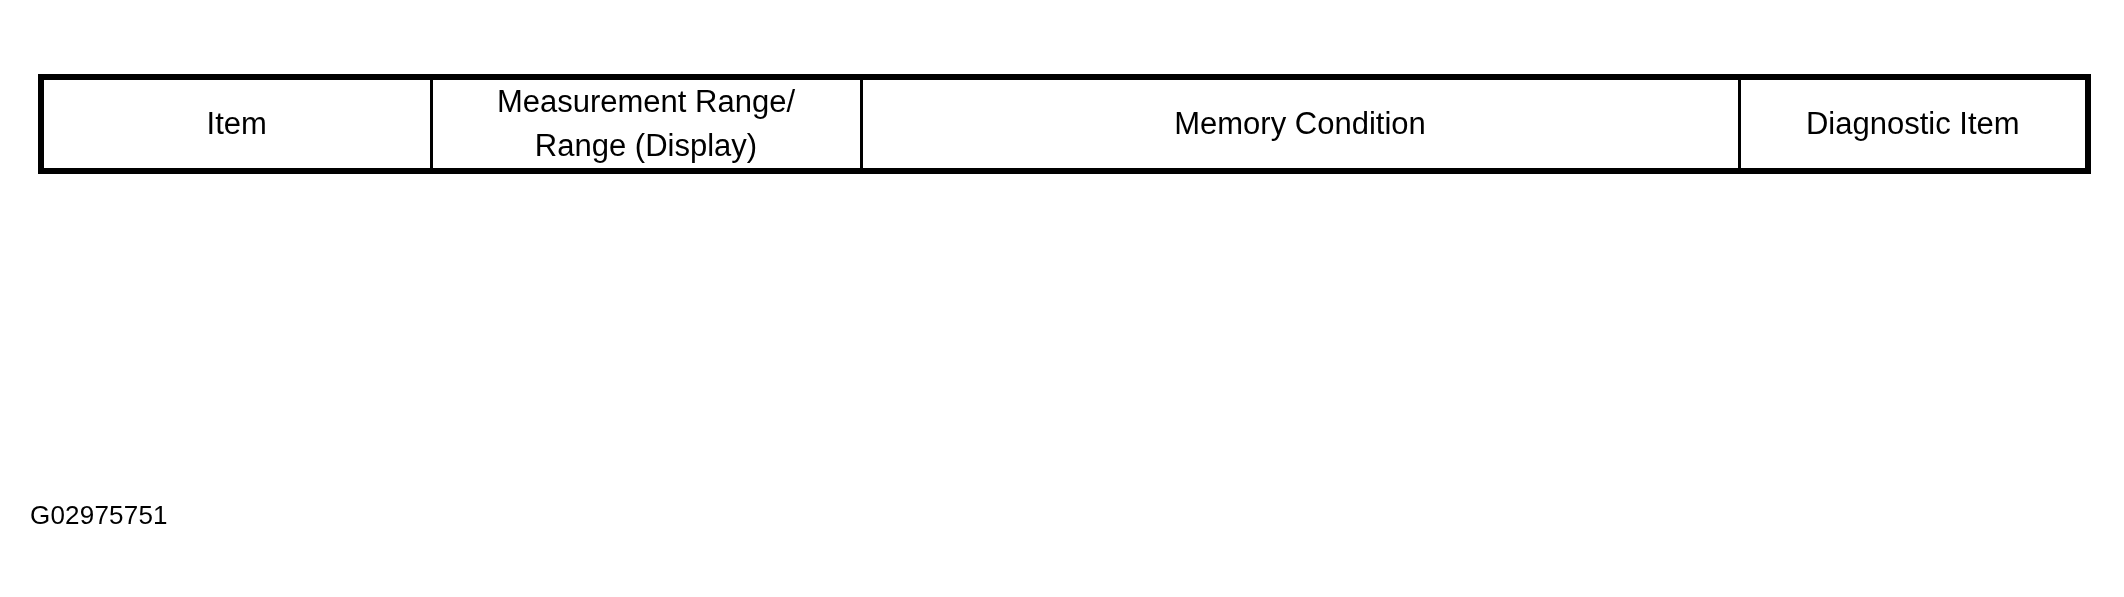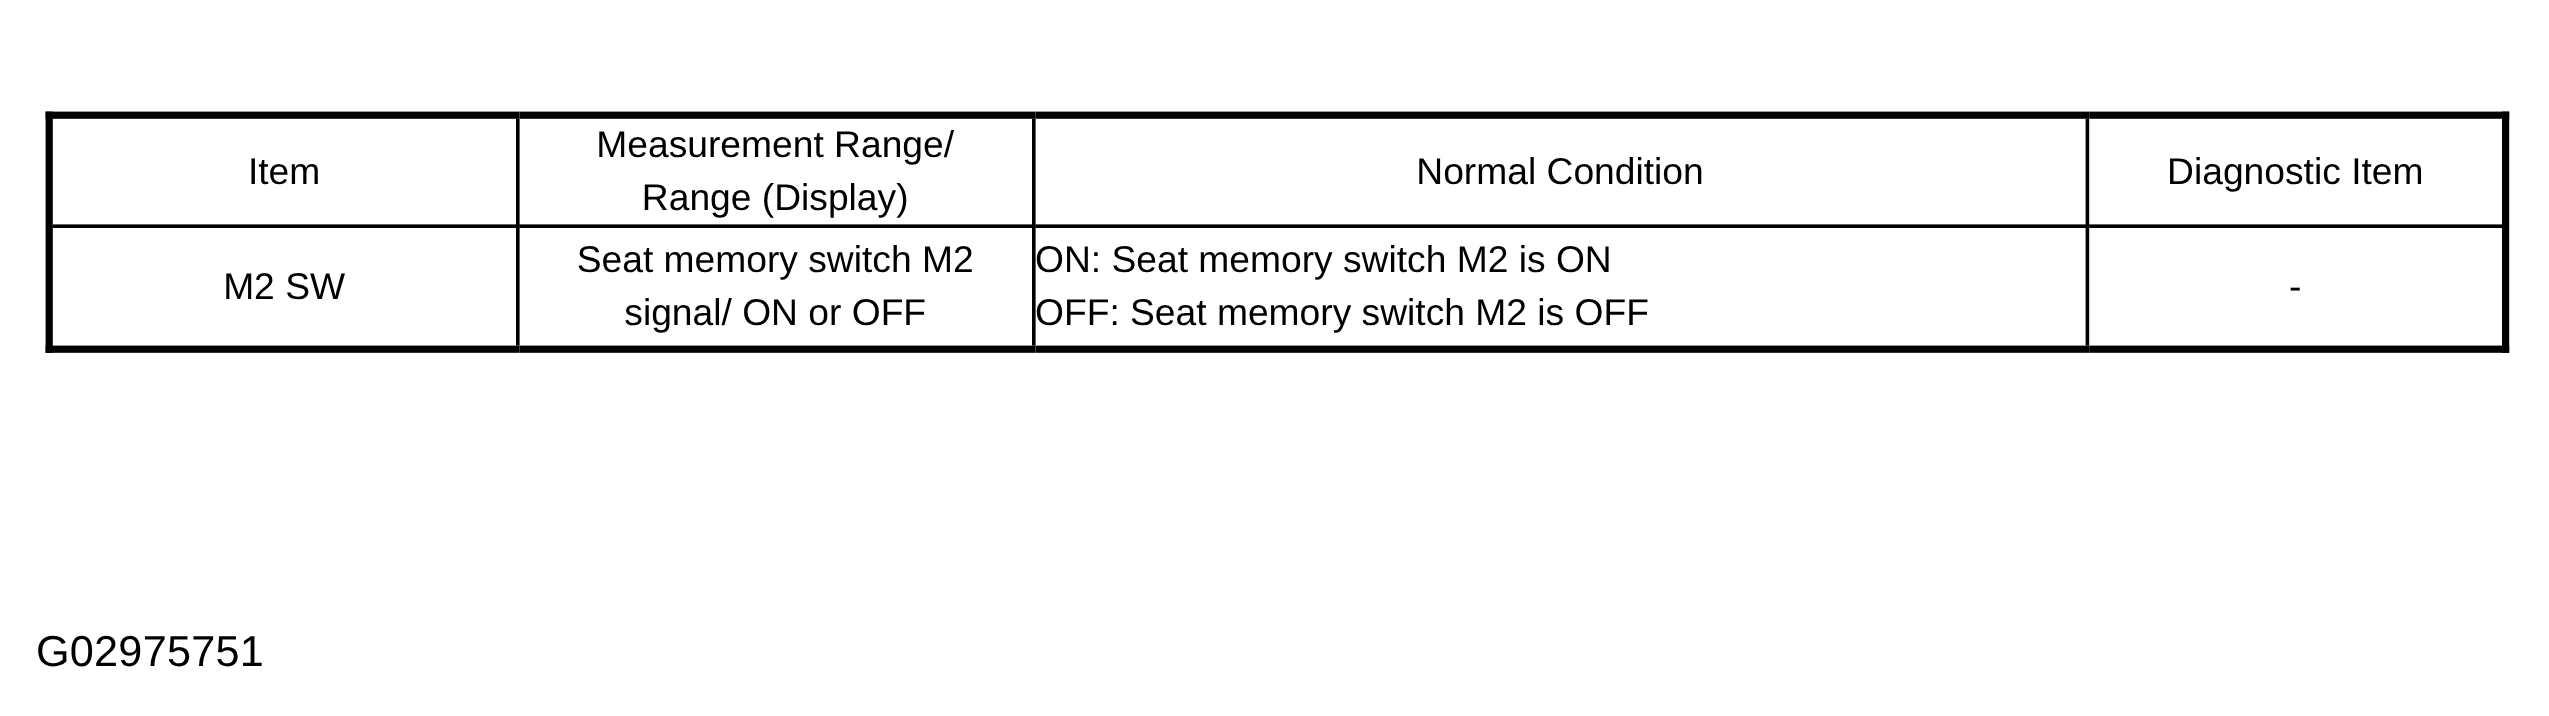--- a/index.html
+++ b/index.html
@@ -36,21 +36,20 @@
     vertical-align: middle;
     font-size: 31px;
     line-height: 1.42;
     color: #000000;
     font-weight: 400;
   }
 
   
   table#spec-table {
     outline: none;
-    margin-top: 19px;
   }
   table#spec-table tr:first-child td { border-top-width: 6px; }
   table#spec-table tr:last-child td { border-bottom-width: 6px; }
   table#spec-table td:first-child { border-left-width: 6px; }
   table#spec-table td:last-child { border-right-width: 6px; }
 
   
   col.c-item   { width: 390px; }
   col.c-meas   { width: 430px; }
   col.c-cond   { width: 878px; }
@@ -78,22 +77,22 @@
 
   .dash {
     display: block;
     text-align: center;
     font-size: 31px;
   }
 
   #figure-caption {
     position: absolute;
     left: 30px;
-    top: 522px;
-    font-size: 36px;
+    top: 500px;
+    font-size: 26px;
     letter-spacing: 0.2px;
     color: #000000;
     font-family: "Liberation Sans", sans-serif;
   }
 </style>
 </head>
 <body>
 
 <div id="spec-table-wrap">
   <table id="spec-table">
@@ -106,42 +105,26 @@
     <tbody>
       <tr class="row-head">
         <td class="cell-center cellpad">
           <span class="line">Item</span>
         </td>
         <td class="cell-center cellpad">
           <span class="line">Measurement Range/</span>
           <span class="line">Range (Display)</span>
         </td>
         <td class="cell-center cellpad">
-          <span class="line">Normal Condition</span>
+          <span class="line">Memory Condition</span>
         </td>
         <td class="cell-center cellpad">
           <span class="line">Diagnostic Item</span>
         </td>
       </tr>
 
-      <tr class="row-data">
-        <td class="cell-center cellpad">
-          <span class="line">M2 SW</span>
-        </td>
-        <td class="cell-center cellpad">
-          <span class="line">Seat memory switch M2</span>
-          <span class="line">signal/ ON or OFF</span>
-        </td>
-        <td class="cell-left cellpad">
-          <span class="line">ON: Seat memory switch M2 is ON</span>
-          <span class="line">OFF: Seat memory switch M2 is OFF</span>
-        </td>
-        <td class="cell-center cellpad">
-          <span class="dash">-</span>
-        </td>
-      </tr>
 
 
     </tbody>
   </table>
 </div>
 
 <div id="figure-caption">G02975751</div>
 
 </body></html>

